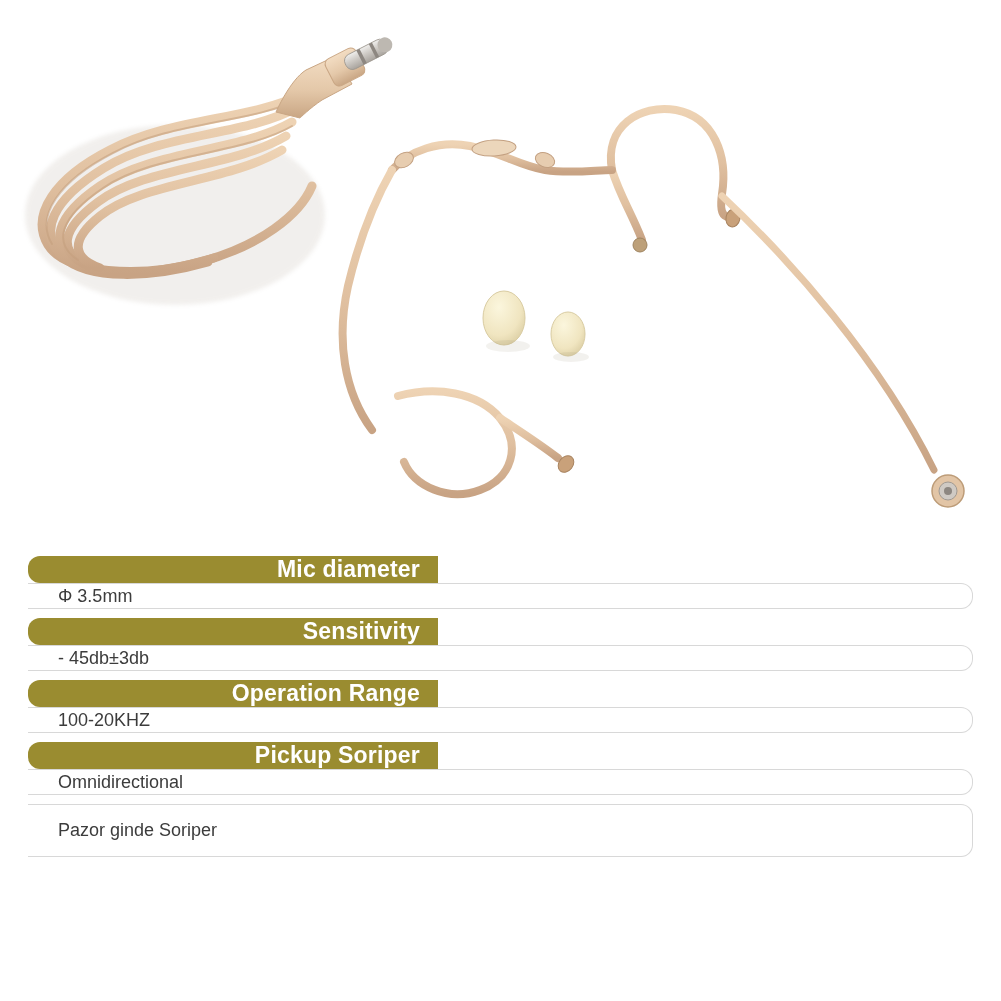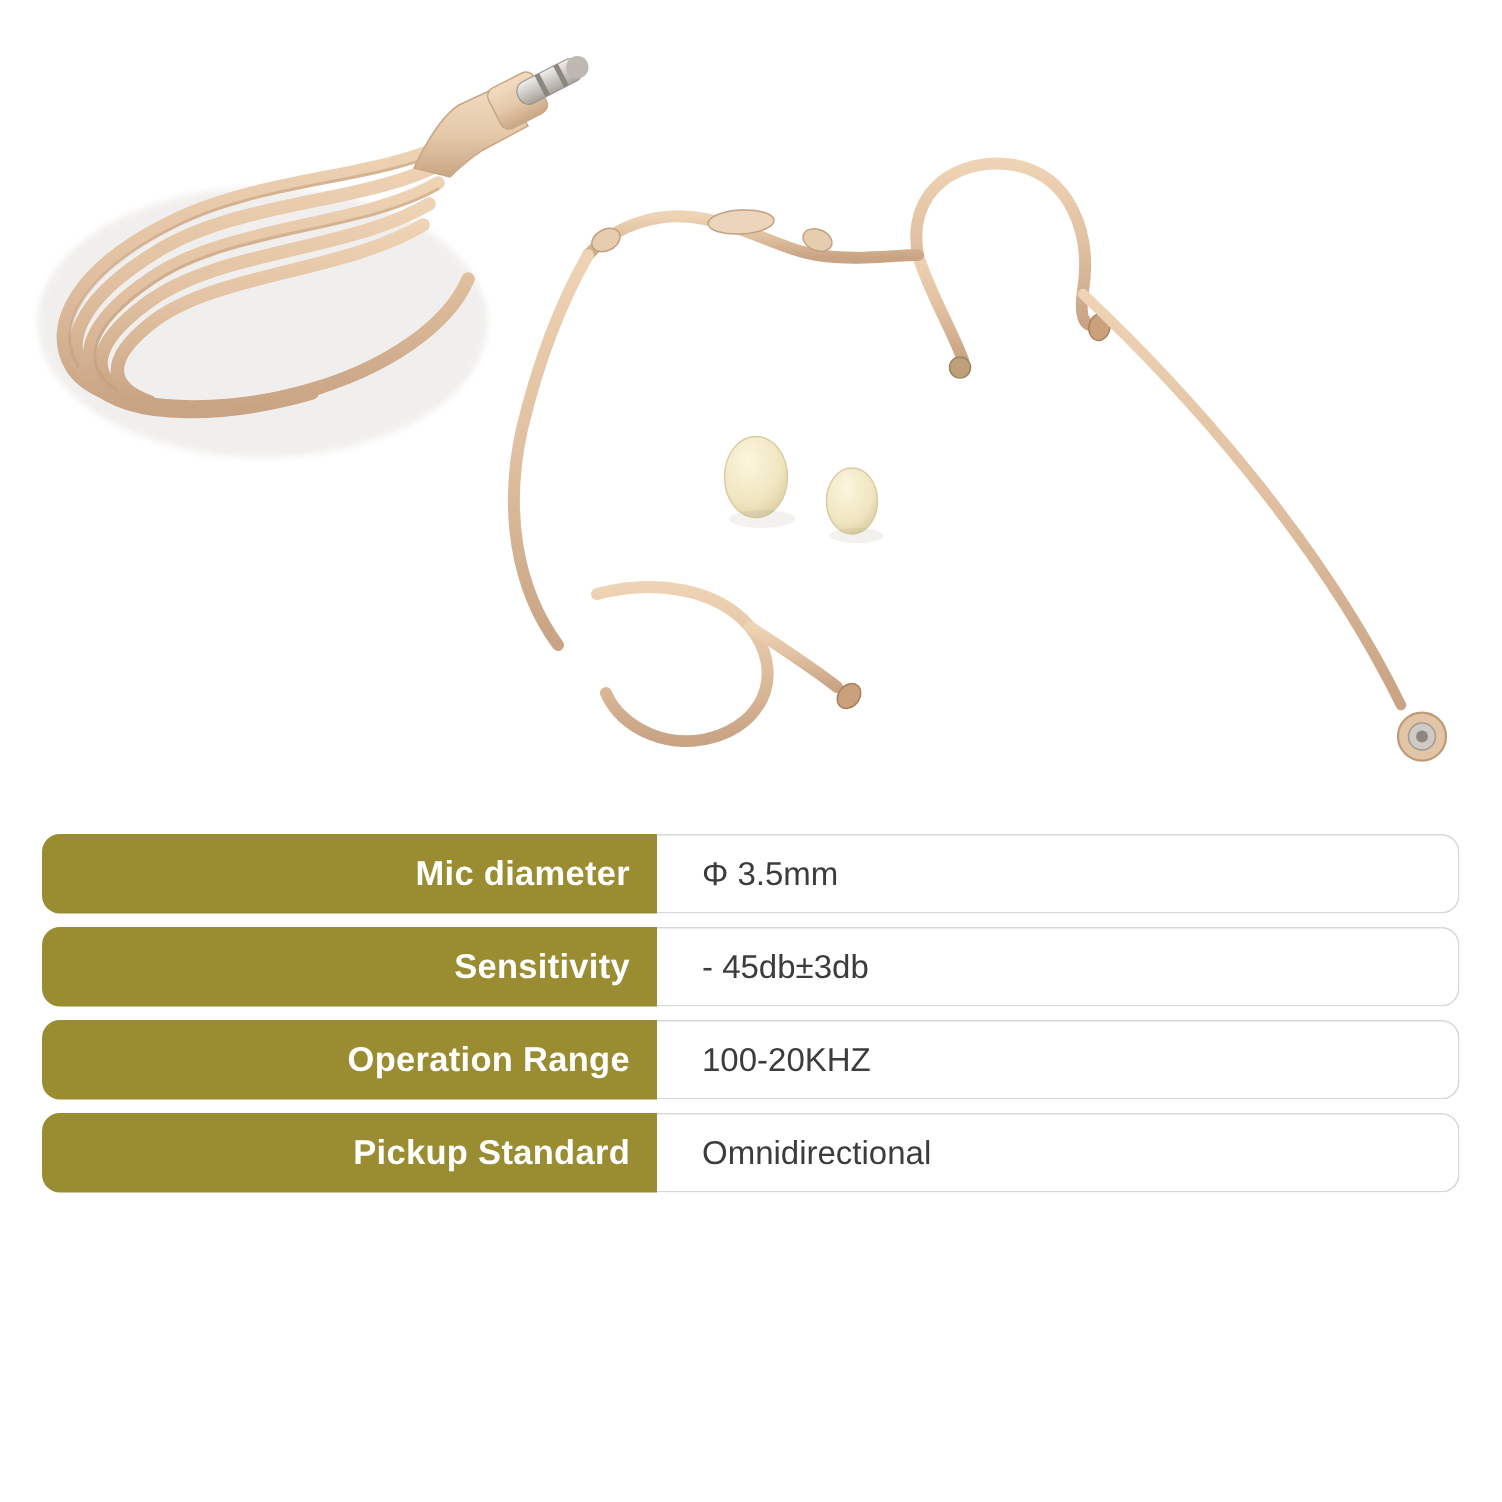--- a/index.html
+++ b/index.html
@@ -42,20 +42,21 @@
     top: 556px;
     width: 945px;
     display: flex;
     flex-direction: column;
     gap: 9px;
   }
   .spec-row {
     display: flex;
     align-items: stretch;
     height: 53px;
+    flex-direction: column;
   }
   .spec-label {
     width: 410px;
     background: #9a8c30;
     color: #ffffff;
     border-radius: 12px 0 0 12px;
     display: flex;
     align-items: center;
     justify-content: flex-end;
     padding-right: 18px;
@@ -68,21 +69,21 @@
   .spec-value {
     flex: 1;
     background: #ffffff;
     border: 1px solid #d8d8d8;
     border-left: none;
     border-radius: 0 12px 12px 0;
     display: flex;
     align-items: center;
     padding-left: 30px;
     box-sizing: border-box;
-    font-size: 22px;
+    font-size: 18px;
     color: #3c3c3c;
     white-space: nowrap;
   }
 </style>
 </head>
 <body>
 
 <div class="page">
 
   <div class="photo">
@@ -198,24 +199,25 @@
       <div class="spec-label">Sensitivity</div>
       <div class="spec-value">- 45db±3db</div>
     </div>
 
     <div class="spec-row">
       <div class="spec-label">Operation Range</div>
       <div class="spec-value">100-20KHZ</div>
     </div>
 
     <div class="spec-row">
-      <div class="spec-label">Pickup Standard</div>
+      <div class="spec-label">Pickup Soriper</div>
       <div class="spec-value">Omnidirectional</div>
     </div>
 
     <div class="spec-row">
+      <div class="spec-value">Pazor ginde Soriper</div>
     </div>
 
     <div class="spec-row">
     </div>
 
   </div>
 </div>
 
 </body></html>

